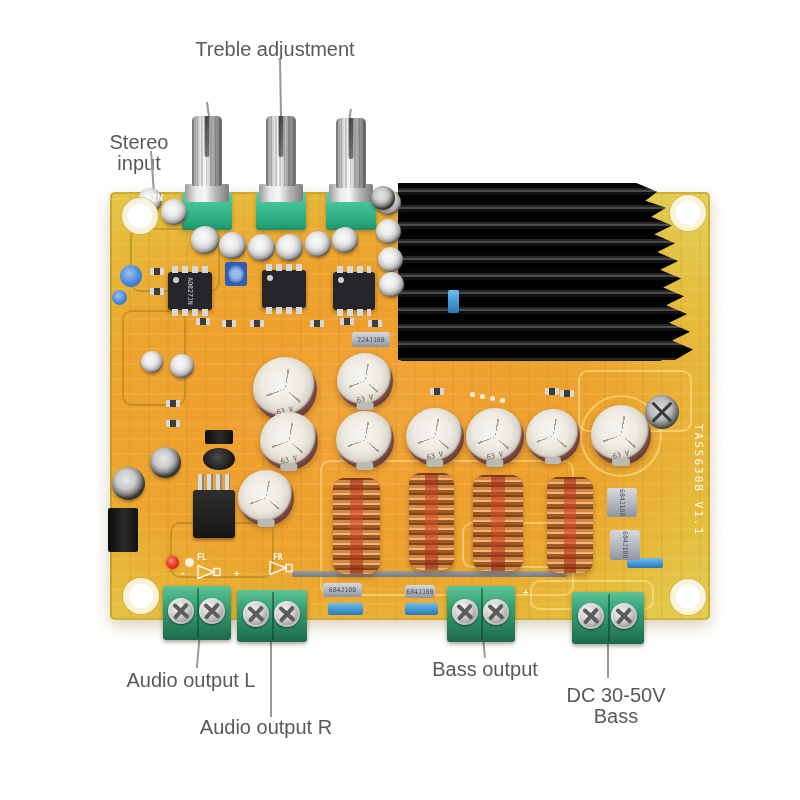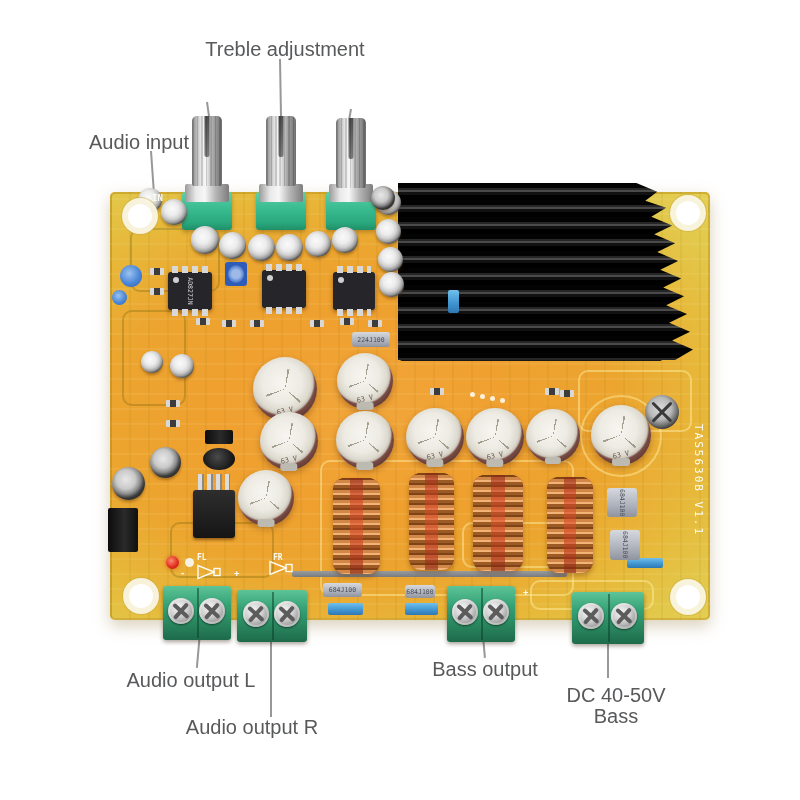--- a/index.html
+++ b/index.html
@@ -131,27 +131,27 @@
   .silk.small{font-size:8px;}
   .vtext{position:absolute;writing-mode:vertical-rl;color:#fdfdf5;z-index:5;
     font:11px "DejaVu Sans Mono",monospace;letter-spacing:2px;}
   .spk{position:absolute;z-index:5;}
 </style>
 </head>
 <body>
 
 <div class="scene">
 
-  <div class="lbl" style="left:200px;top:39px;width:170px">Treble adjustment</div>
-  <div class="lbl" style="left:86px;top:132px;width:106px">Audio input</div>
+  <div class="lbl" style="left:190px;top:39px;width:170px">Treble adjustment</div>
+  <div class="lbl" style="left:86px;top:132px;width:106px">Stereo input</div>
   <div class="lbl" style="left:124px;top:670px;width:134px">Audio output L</div>
-  <div class="lbl" style="left:184px;top:717px;width:136px">Audio output R</div>
+  <div class="lbl" style="left:198px;top:717px;width:136px">Audio output R</div>
   <div class="lbl" style="left:430px;top:659px;width:110px">Bass output</div>
   <div class="lbl" style="left:561px;top:685px;width:110px">
-    <span style="display:block">DC 40-50V</span>
+    <span style="display:block">DC 30-50V</span>
     <span style="display:block">Bass</span>
   </div>
 
   <div class="leader" style="left:279px;top:59px;height:58px;transform:rotate(-1deg)"></div>
   <div class="leader" style="left:206px;top:102px;height:20px;transform:rotate(-8deg)"></div>
   <div class="leader" style="left:350px;top:109px;height:12px;transform:rotate(10deg)"></div>
   <div class="leader" style="left:150px;top:151px;height:62px;transform:rotate(-4deg)"></div>
   <div class="leader" style="left:199px;top:632px;height:36px;transform:rotate(5deg)"></div>
   <div class="leader" style="left:270px;top:637px;height:80px"></div>
   <div class="leader" style="left:482px;top:636px;height:22px;transform:rotate(-5deg)"></div>

